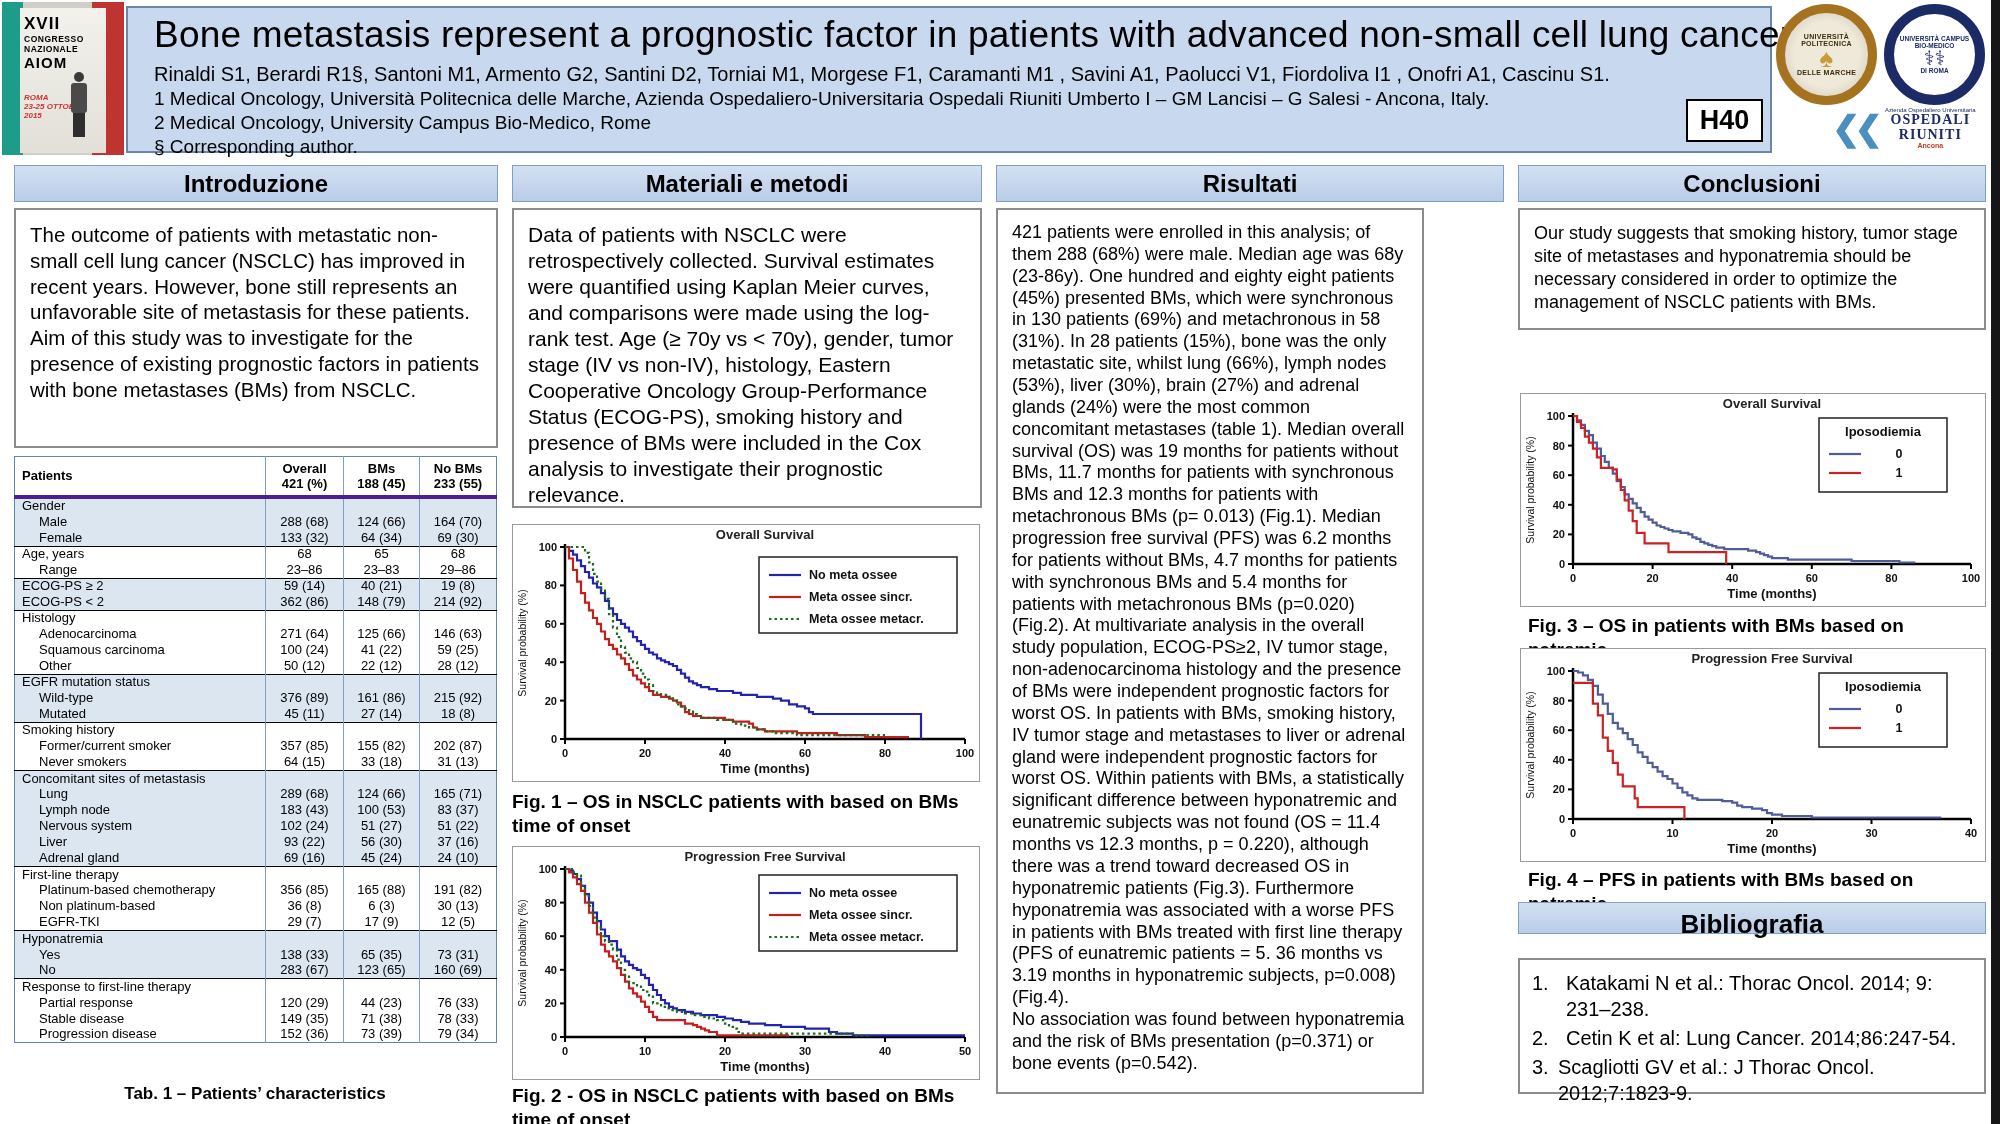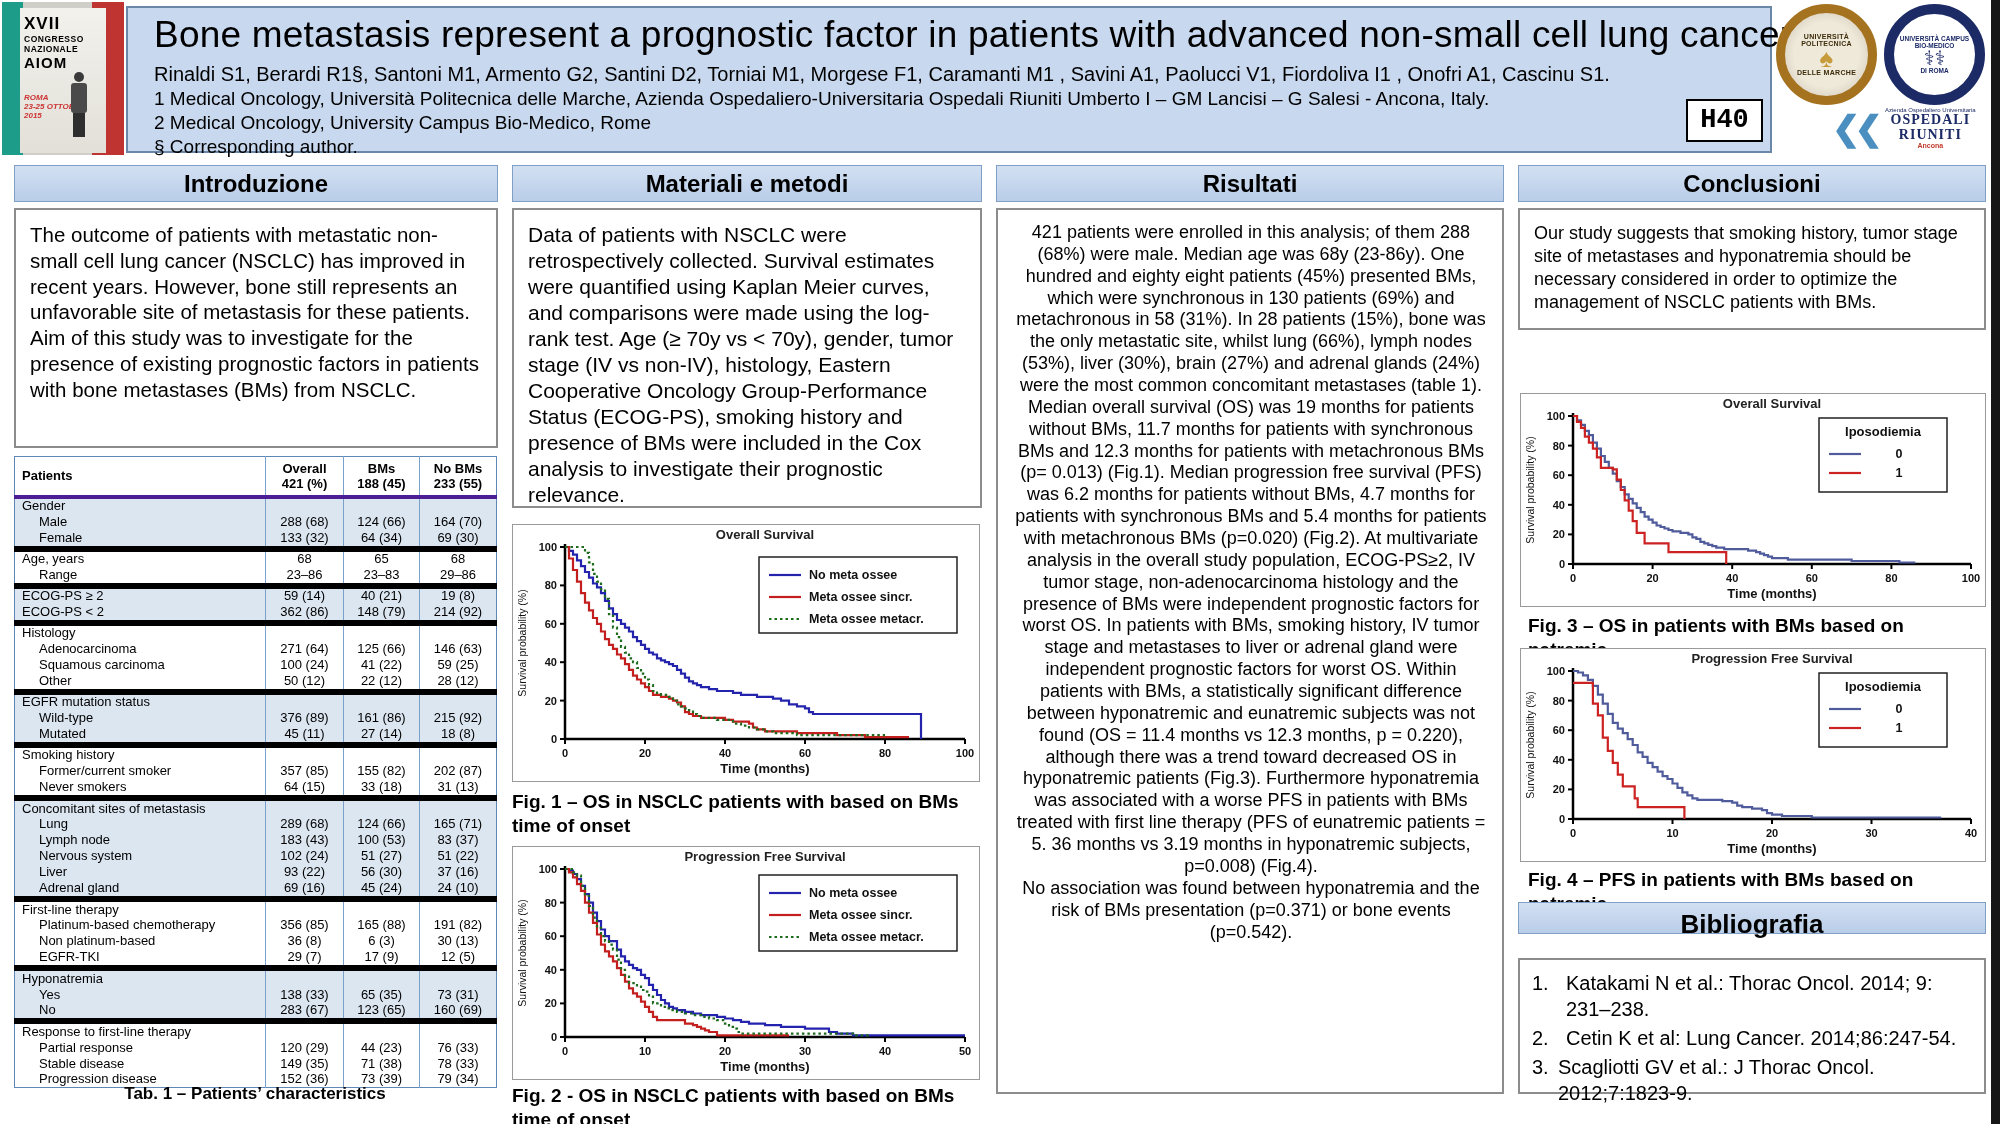--- a/index.html
+++ b/index.html
@@ -23,21 +23,21 @@
   .writer .head { width:10px; height:10px; background:#3a3a3a; border-radius:50%; margin:0 auto; }
   .writer .body { width:16px; height:30px; background:#4a4a4a; margin:1px auto 0; border-radius:3px; }
   .writer .legs { width:12px; height:24px; background:#2e2e2e; margin:0 auto; }
 
   .header-box { position:absolute; left:126px; top:6px; width:1646px; height:147px;
     background:#c8d8ef; border:2px solid #6b87a8; padding:6px 12px 0 26px; }
   .title { font-size:37px; color:#000; letter-spacing:.2px; white-space:nowrap; }
   .authors { font-size:20px; margin-top:7px; white-space:nowrap; }
   .affil { font-size:19px; margin-top:2px; white-space:nowrap; }
   .poster-code { position:absolute; left:1686px; top:99px; width:77px; height:43px; background:#fff;
-    border:2.5px solid #000; font-size:27px; font-weight:bold; text-align:center; line-height:38px;font-family:Liberation Mono, monospace; }
+    border:2.5px solid #000; font-size:27px; font-weight:bold; text-align:center; line-height:38px; }
 
   .logo-circle { position:absolute; border-radius:50%; width:101px; height:101px; top:4px;
     display:flex; flex-direction:column; align-items:center; justify-content:center; text-align:center; }
   .univpm { left:1776px; border:9px solid #a5731f; background:radial-gradient(#efe9da 55%,#c9c0ae); }
   .univpm .arc { font-size:7px; font-weight:bold; color:#3c2c0a; letter-spacing:.3px; }
   .univpm .tree { color:#c79b3b; font-size:26px; line-height:22px; }
   .ucbm { left:1884px; border:10px solid #1c2a66; background:#fff; }
   .ucbm .arc { font-size:6.5px; font-weight:bold; color:#1c2a66; }
   .ucbm .fig { color:#1c2a66; font-size:20px; line-height:18px; }
   .ospedali { position:absolute; left:1832px; top:103px; width:160px; height:50px; display:flex; align-items:center; }
@@ -60,21 +60,21 @@
 
   
   .ptable { position:absolute; left:14px; top:456px; width:482px; border-collapse:collapse;
     table-layout:fixed; font-size:13px; border:1.5px solid #5f87b5; }
   .ptable th { font-weight:bold; border-bottom:4px solid #4c1d95; height:40px; vertical-align:middle; padding:2px 4px; }
   .ptable th.c, .ptable td.num { text-align:center; }
   .ptable th.l { text-align:left; padding-left:7px; }
   .ptable td { height:16px; line-height:1.12; padding:0.5px 3px; vertical-align:middle; }
   .ptable .vline { border-left:1px solid #7aa0cc; }
   .ptable tr.shaded { background:#dce6f1; }
-  .ptable tr.sep td { border-top:6px solid #000000; }
+  .ptable tr.sep td { border-top:1px solid #000000; }
   .ptable td.lbl { padding-left:7px; }
   .ptable td.lbl.ind { padding-left:24px; }
   .tabcap { position:absolute; left:14px; top:1084px; width:482px; text-align:center; font-size:17px; font-weight:bold; }
 
   
   .bib-item { display:flex; font-size:20px; line-height:1.3; margin-bottom:3px; }
   .bib-num { width:34px; flex:none; }
 </style>
 </head>
 <body>
@@ -453,21 +453,21 @@
         <text x="296" y="50" font-size="12.5" font-weight="bold" fill="#111" font-family="&quot;Liberation Sans&quot;,sans-serif" text-anchor="start">No meta ossee</text>
         <line x1="256" y1="68" x2="288" y2="68" stroke="#c41f1f" stroke-width="2.2"></line>
         <text x="296" y="72" font-size="12.5" font-weight="bold" fill="#111" font-family="&quot;Liberation Sans&quot;,sans-serif" text-anchor="start">Meta ossee sincr.</text>
         <line x1="256" y1="90" x2="288" y2="90" stroke="#1d6b1d" stroke-width="2.2" stroke-dasharray="2.5,3"></line>
         <text x="296" y="94" font-size="12.5" font-weight="bold" fill="#111" font-family="&quot;Liberation Sans&quot;,sans-serif" text-anchor="start">Meta ossee metacr.</text>
       </svg>
   </div>
   <div class="figcap" style="left:512px; top:1084px; width:470px;">Fig. 2 -  OS in NSCLC patients with based on BMs time of onset</div>
 
   <div class="secbar" style="left:996px; top:165px; width:508px;">Risultati</div>
-  <div class="txtbox results" style="left:996px; top:208px; width:508px; height:886px;text-align:center;">
+  <div class="txtbox results" style="left:996px; top:208px; width:428px; height:886px;">
     <p>421 patients were enrolled in this analysis; of them 288 (68%) were male. Median age was 68y (23-86y). One hundred and eighty eight patients (45%) presented BMs, which were synchronous in 130 patients (69%) and metachronous in 58 (31%). In 28 patients (15%), bone was the only metastatic site, whilst lung (66%), lymph nodes (53%), liver (30%), brain (27%) and adrenal glands (24%) were the most common concomitant metastases (table 1). Median overall survival (OS) was 19 months for patients without BMs, 11.7 months for patients with synchronous BMs and 12.3 months for patients with metachronous BMs (p= 0.013) (Fig.1). Median progression free survival (PFS) was 6.2 months for patients without BMs, 4.7 months for patients with synchronous BMs and 5.4 months for patients with metachronous BMs (p=0.020) (Fig.2). At multivariate analysis in the overall study population, ECOG-PS≥2, IV tumor stage, non-adenocarcinoma histology and the presence of BMs were independent prognostic factors for worst OS. In patients with BMs, smoking history, IV tumor stage and metastases to liver or adrenal gland were independent prognostic factors for worst OS. Within patients with BMs, a statistically significant difference between hyponatremic and eunatremic subjects was not found (OS = 11.4 months vs 12.3 months, p = 0.220), although there was a trend toward decreased OS in hyponatremic patients (Fig.3). Furthermore hyponatremia was associated with a worse PFS in patients with BMs treated with first line therapy (PFS of eunatremic patients = 5. 36 months vs 3.19 months in hyponatremic subjects, p=0.008) (Fig.4).
 No association was found between hyponatremia and the risk of BMs presentation (p=0.371) or bone events (p=0.542).</p>
   </div>
 
   <div class="secbar" style="left:1518px; top:165px; width:468px;">Conclusioni</div>
   <div class="txtbox concl" style="left:1518px; top:208px; width:468px; height:122px;">
     <p>Our study suggests that smoking history, tumor stage site of metastases and hyponatremia should be necessary considered in order to optimize the management of NSCLC patients with BMs.</p>
   </div>
 
   <div class="figbox" style="left:1520px; top:393px; width:466px; height:214px;">

